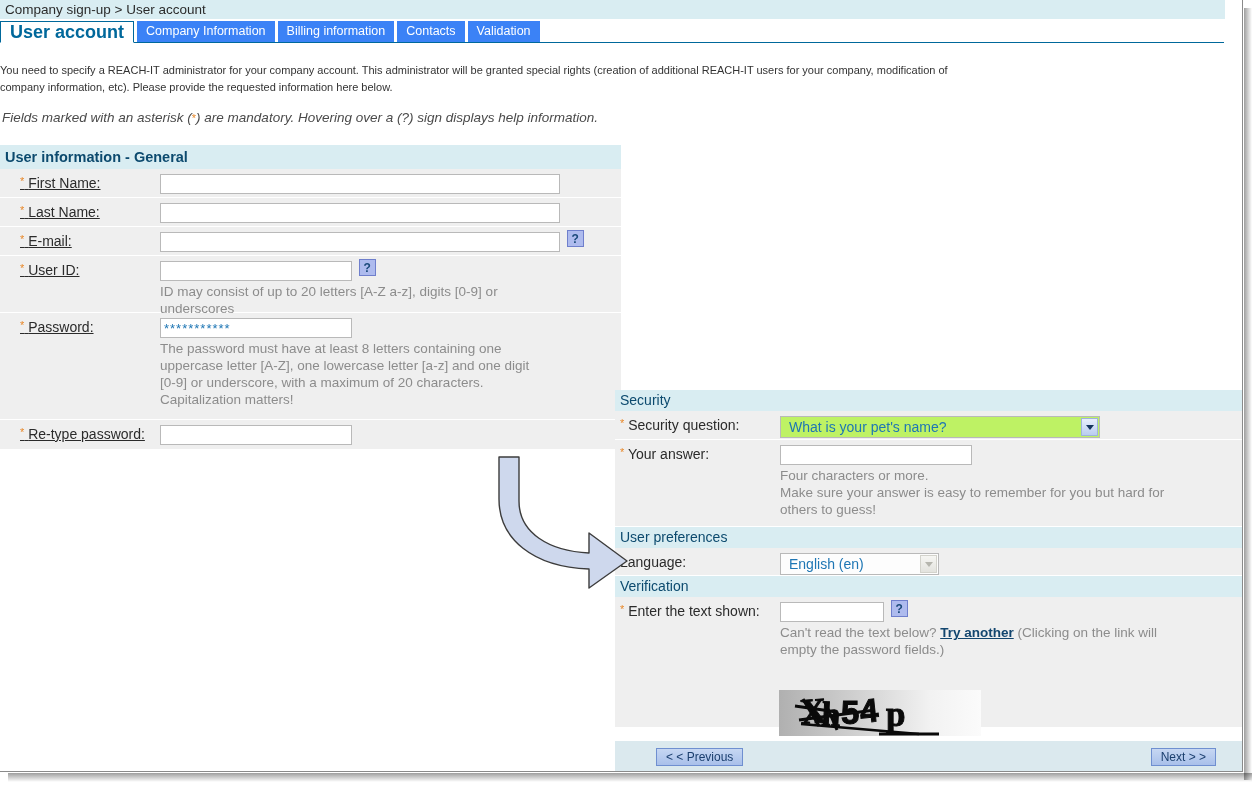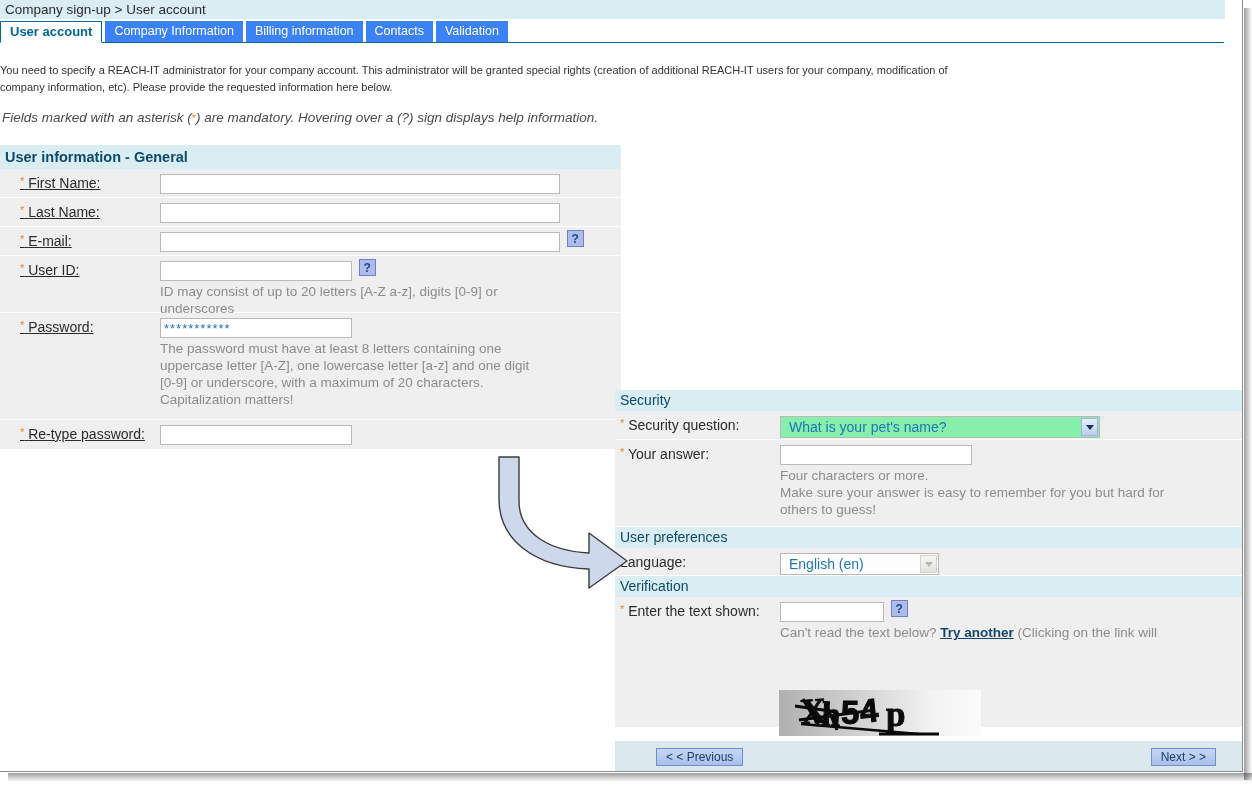--- a/index.html
+++ b/index.html
@@ -83,21 +83,21 @@
     margin-right: 3px;
     box-sizing: border-box;
     vertical-align: top;
   }
   .tab.active {
     background: #ffffff;
     color: #00689b;
     font-weight: bold;
     border: 1px solid #00689b;
     border-bottom: 1px solid #ffffff;
-    font-size: 13px;
+    font-size: 18px;
     line-height: 20px;
     position: relative;
     z-index: 3;
     text-align: center;
   }
   #tab-underline {
     position: absolute;
     left: 0;
     top: 42px;
     width: 1224px;
@@ -207,21 +207,21 @@
   #right-panel .lbl { position: absolute; left: 5px; top: 6px; }
   #right-panel .field { position: absolute; left: 165px; top: 5px; }
   #right-panel .note { position: absolute; left: 165px; }
 
   
   .sel {
     display: inline-block;
     position: relative;
     height: 22px;
     border: 1px solid #b9b9b9;
-    background: #86efac;
+    background: #bef264;
     box-sizing: border-box;
     vertical-align: top;
     cursor: pointer;
   }
   .sel .val {
     position: absolute;
     left: 8px;
     top: 0;
     line-height: 20px;
     font-size: 14px;
@@ -429,20 +429,21 @@
     <div class="sect-head" style="height:21px;">Verification</div>
 
     <div class="row" style="height:130px;border-bottom:none;">
       <span class="lbl"><span class="ast">*</span> <span>Enter the text shown:</span></span>
       <span class="field">
         <input class="txt" style="width: 104px;" type="text" value="">
         <span class="qbtn" style="margin-left:3px;position:relative;top:-4px;">?</span>
       </span>
       <span class="note hlp" style="top:27px;width:450px;">
         <div><span>Can't read the text below? </span><span class="link-try">Try another</span><span> (Clicking on the link will</span></div>
+        <div>empty the password fields.)</div>
       </span>
     </div>
   </div>
 
   <div id="captcha">
     <svg width="202" height="46" viewBox="0 0 202 46" xmlns="http://www.w3.org/2000/svg">
       <g fill="#0a0a0a" stroke="#0a0a0a">
         <text x="22" y="34" font-family="Liberation Serif, serif" font-size="36" font-weight="bold" transform="rotate(-4 22 34)">X</text>
         <text x="42" y="35" font-family="Liberation Serif, serif" font-size="34" font-weight="bold" transform="rotate(3 42 35)">h</text>
         <text x="62" y="34" font-family="Liberation Sans, sans-serif" font-size="33" font-weight="bold">5</text>

